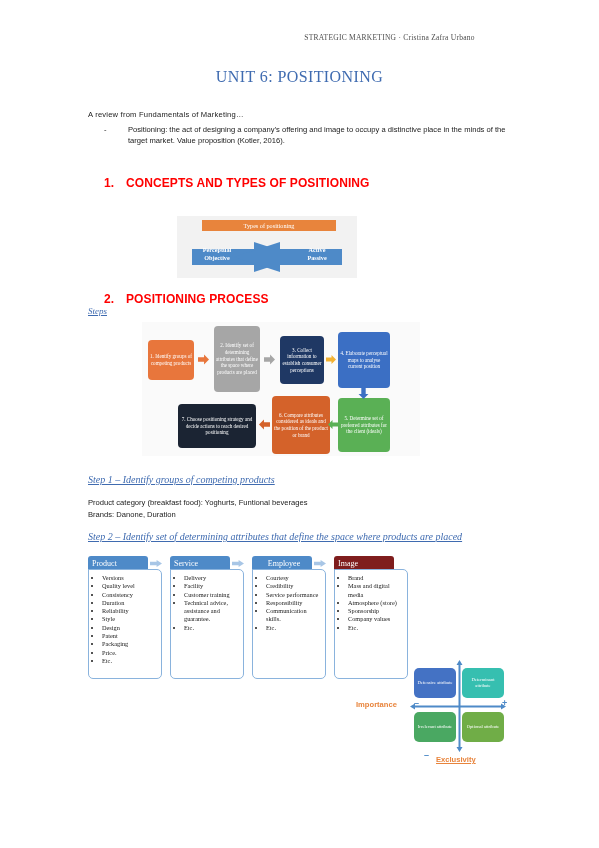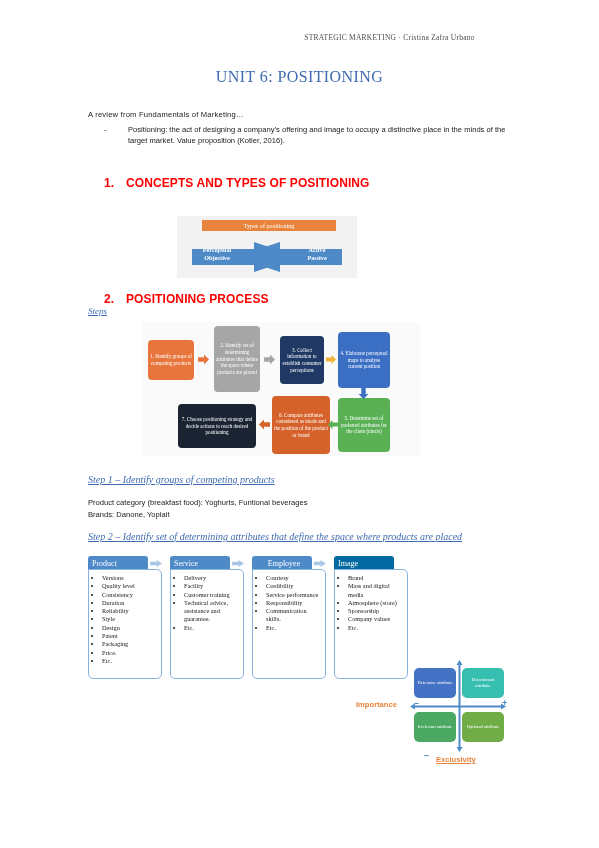--- a/index.html
+++ b/index.html
@@ -229,21 +229,21 @@
         <polygon points="20,6 9,6 9,1 0,10 9,19 9,14 20,14" fill="#5ab055"></polygon>
       </svg>
       <svg class="parrow" viewBox="0 0 20 20" style="left: 117px; top: 97px; width: 11px; height: 11px;">
         <polygon points="20,6 9,6 9,1 0,10 9,19 9,14 20,14" fill="#d4622a"></polygon>
       </svg>
     </div>
 
   <div class="step-head" id="step1head">Step 1 – Identify groups of competing products</div>
   <div class="step1-lines">
     <div><b>Product category (breakfast food)</b><span>: Yoghurts, Funtional beverages</span></div>
-    <div><b>Brands</b><span>: Danone, Yoplait</span></div>
+    <div><b>Brands</b><span>: Danone, Duration</span></div>
   </div>
 
   <div class="step-head" id="step2head">Step 2 – Identify set of determining attributes that define the space where products are placed</div>
   <div class="colwrap" id="attribute-columns">
       <div class="col" style="left: 0px;">
         <div class="tab" style="background: rgb(78, 138, 200);">Product</div>
         <div class="body">
           <ul>
             <li>Versions</li>
             <li>Quality level</li>
@@ -287,21 +287,21 @@
             <li>Responsibility</li>
             <li>Communication skills.</li>
             <li>Etc.</li>
           </ul>
         </div>
       </div>
       <svg class="colarrow" viewBox="0 0 20 12" style="left: 226px;">
         <polygon points="0,3 11,3 11,0 20,6 11,12 11,9 0,9" fill="#a8c6e6"></polygon>
       </svg>
       <div class="col" style="left: 246px;">
-        <div class="tab" style="background: #0369a1;">Image</div>
+        <div class="tab" style="background: #7f1d1d;">Image</div>
         <div class="body">
           <ul>
             <li>Brand</li>
             <li>Mass and digital media</li>
             <li>Atmosphere (store)</li>
             <li>Sponsorship</li>
             <li>Company values</li>
             <li>Etc.</li>
           </ul>
         </div>

